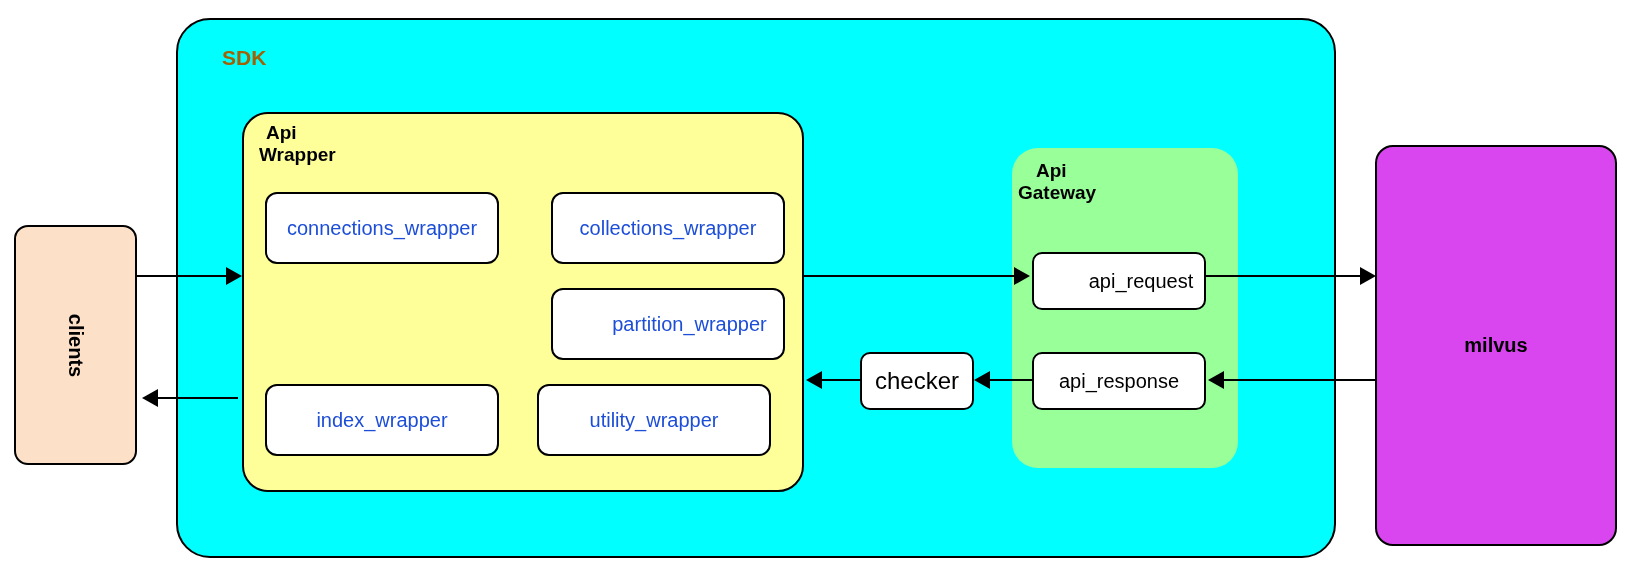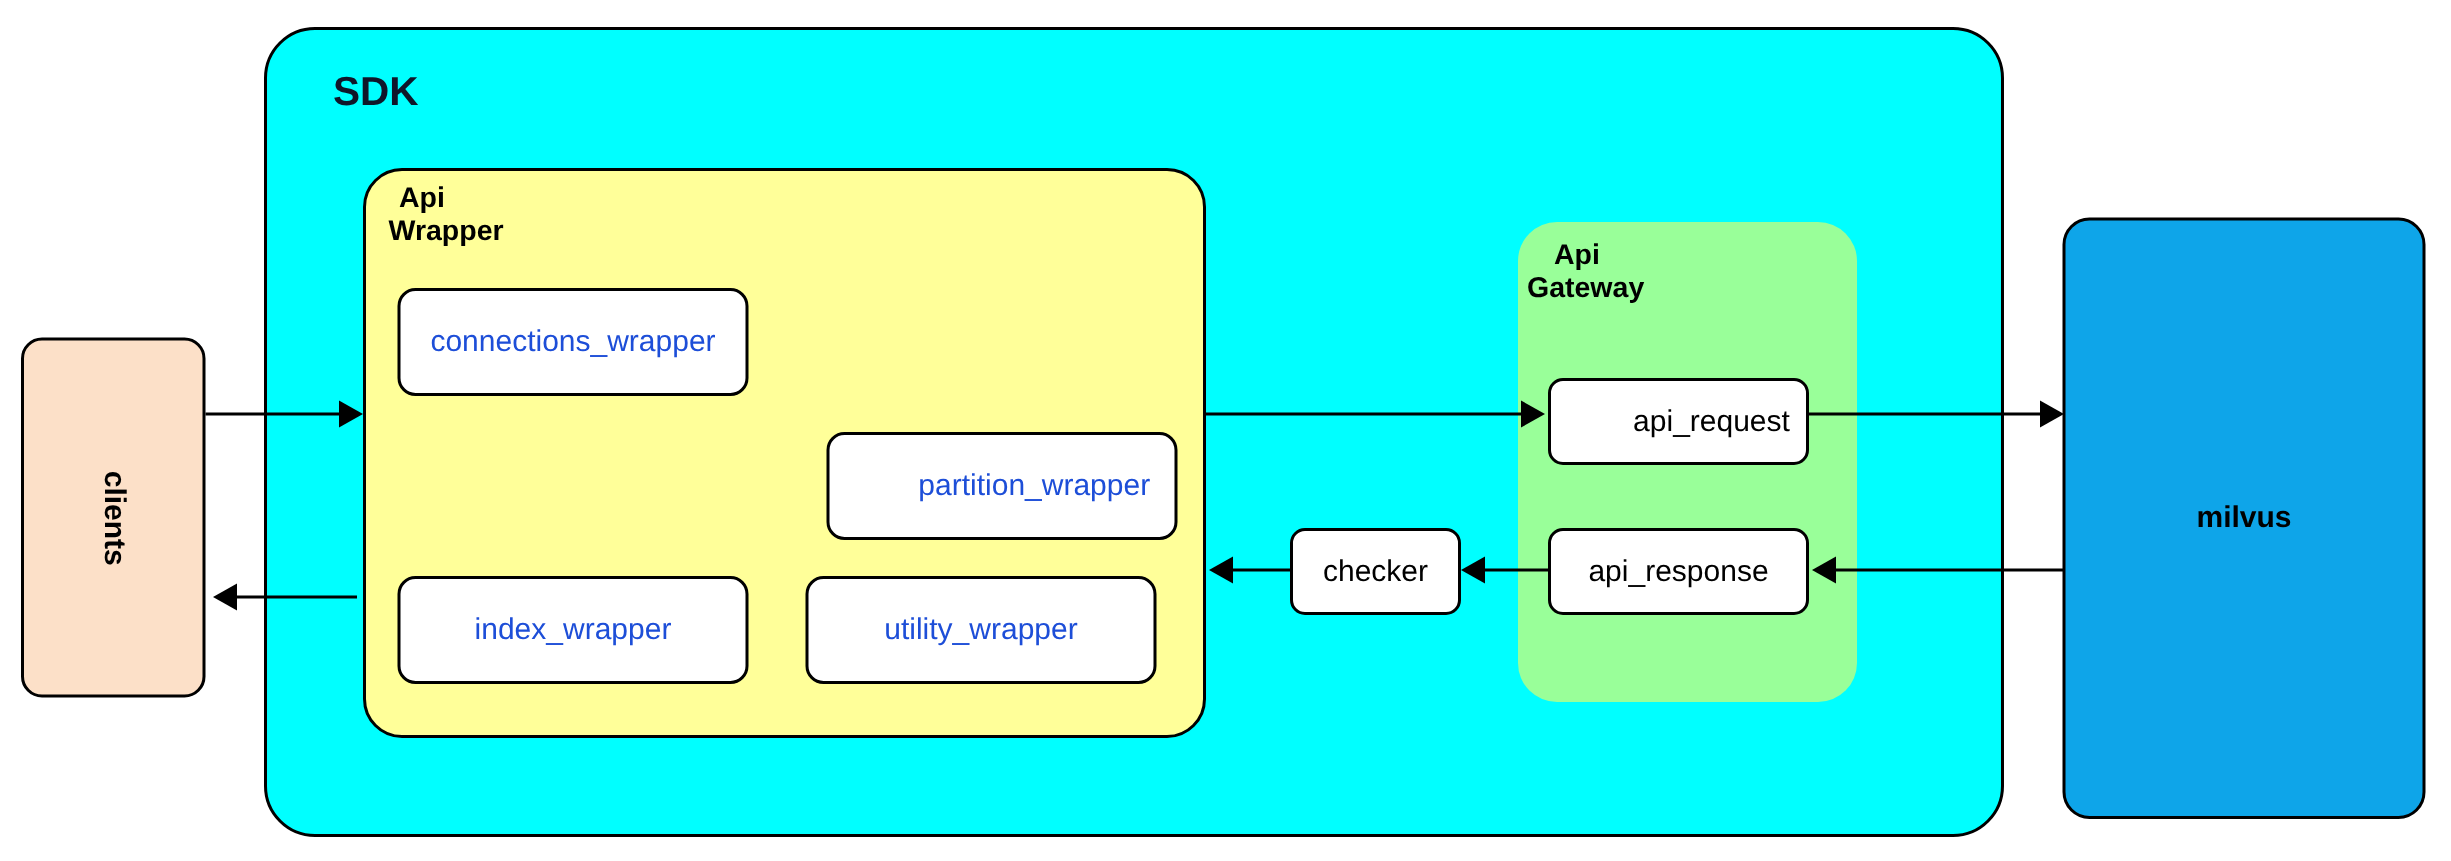--- a/index.html
+++ b/index.html
@@ -35,23 +35,23 @@
     height: 540px;
     background: #00ffff;
     border-radius: 34px;
     align-items: flex-start;
     justify-content: flex-start;
   }
   #sdk-label {
     position: absolute;
     left: 44px;
     top: 26px;
-    font-size: 27px;
-    font-weight: bold;
-    color: #0f172a;
+    font-size: 21px;
+    font-weight: bold;
+    color: #a16207;
     line-height: 1.16;
     text-align: left;
   }
 
   
   #api-wrapper-container {
     left: 242px;
     top: 112px;
     width: 562px;
     height: 380px;
@@ -114,21 +114,21 @@
   }
 
   
   #checker-box {
     left: 860px;
     top: 352px;
     width: 114px;
     height: 58px;
     background: #ffffff;
     border-radius: 10px;
-    font-size: 20px;
+    font-size: 24px;
   }
 
   
   #clients-box {
     left: 14px;
     top: 225px;
     width: 123px;
     height: 240px;
     background: #fce0c8;
     border-radius: 14px;
@@ -140,21 +140,21 @@
     transform: rotate(90deg);
     white-space: nowrap;
   }
 
   
   #milvus-box {
     left: 1375px;
     top: 145px;
     width: 242px;
     height: 401px;
-    background: #0ea5e9;
+    background: #d946ef;
     border-radius: 18px;
   }
   #milvus-label {
     font-size: 20px;
     font-weight: bold;
     color: #000000;
   }
 
   
   .edge {
@@ -188,20 +188,23 @@
   <div class="node" id="api-wrapper-container">
     <div id="api-wrapper-label">
       <span>Api</span>
       <span class="l2">Wrapper</span>
     </div>
   </div>
 
   <div class="node wrapper-box" style="left:265px; top:192px;">
     <span>connections_wrapper</span>
   </div>
+  <div class="node wrapper-box" style="left:551px; top:192px;">
+    <span>collections_wrapper</span>
+  </div>
   <div class="node wrapper-box" style="left:551px; top:288px;padding-left:43px;">
     <span>partition_wrapper</span>
   </div>
   <div class="node wrapper-box" style="left:265px; top:384px;">
     <span>index_wrapper</span>
   </div>
   <div class="node wrapper-box" style="left:537px; top:384px;">
     <span>utility_wrapper</span>
   </div>
 

